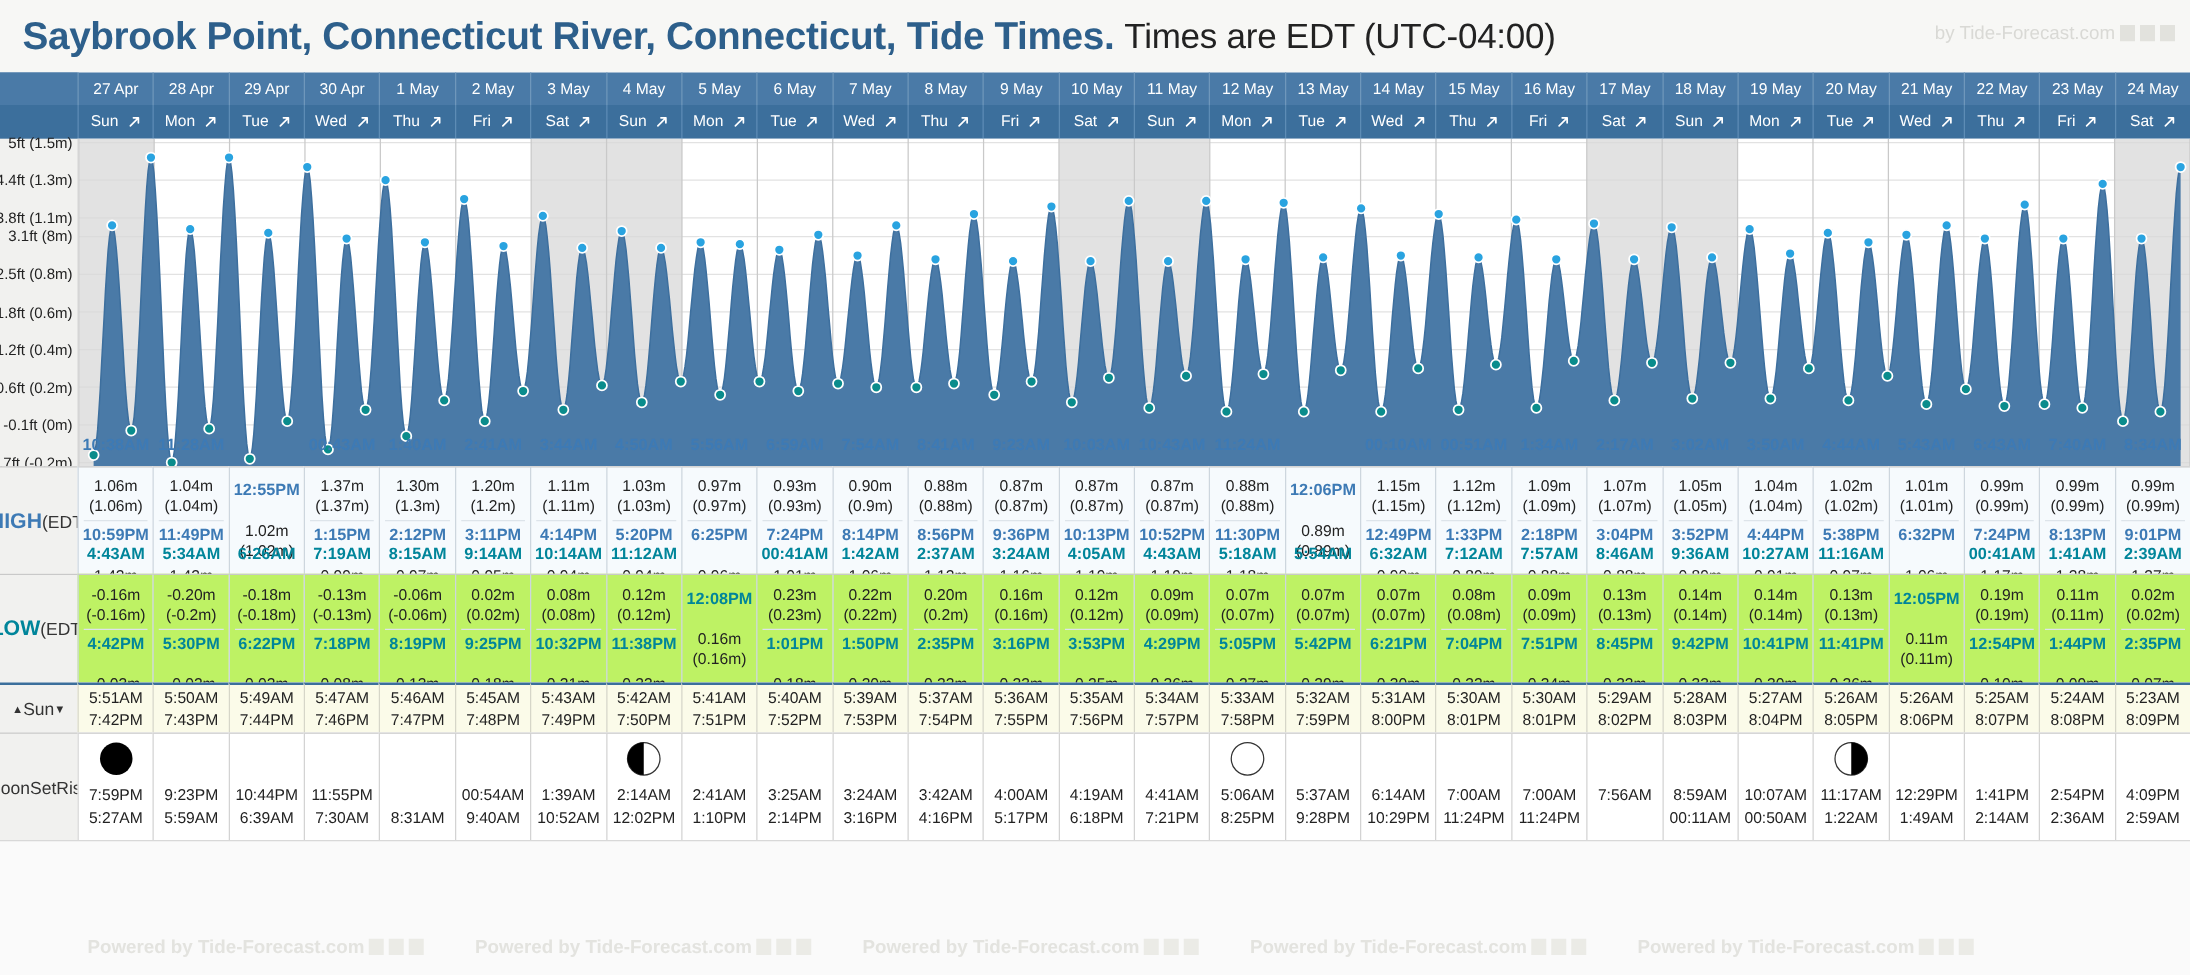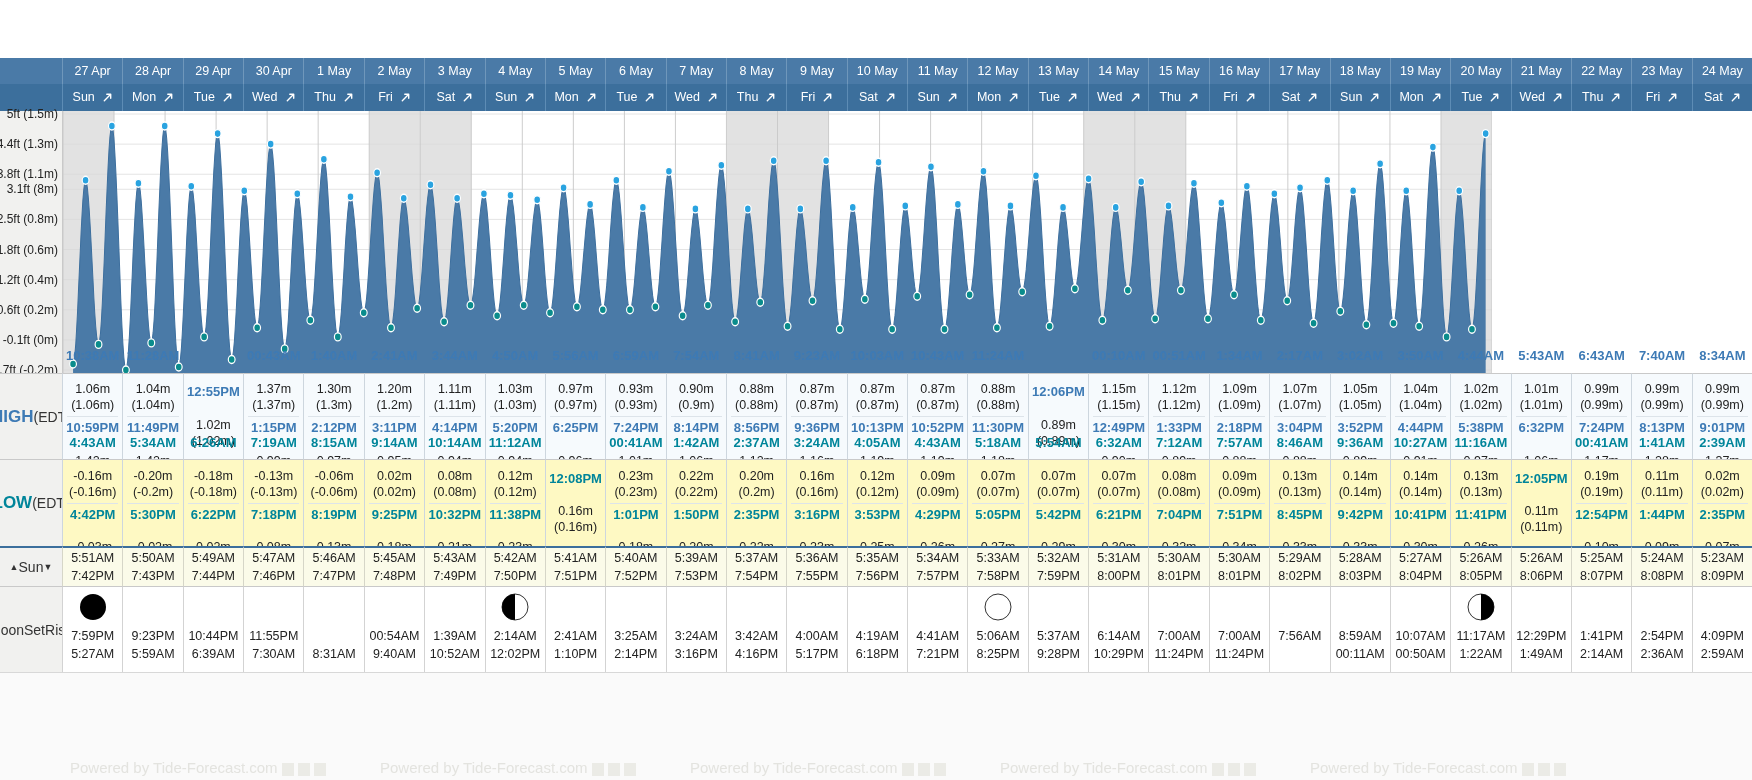--- a/index.html
+++ b/index.html
@@ -55,21 +55,21 @@
   .dayrow .lbl { background:#3c6f9c; }
   .dayrow .cell {
     color:#fff; font-size:12.5px; line-height:27px;
     border-left:1px solid #5d8cb5;
     display:flex; align-items:center; justify-content:center; gap:7px;
   }
   .arrow-ne { display:inline-block; width:11px; height:11px; position:relative; }
   .arrow-ne svg { display:block; }
 
   
-  .chartrow { left:0; top:111px; width:1492px; height:262px; }
+  .chartrow { left:0; top:111px; width:1752px; height:262px; }
   .chart-axis {
     width:62px; flex:0 0 62px; background:#f1f1ef; position:relative;
   }
   .ytick {
     position:absolute; right:4px; font-size:12px; color:#222;
     transform: translateY(-50%); white-space:nowrap;
   }
   .chart-area {
     flex:1 1 auto; position:relative; background:#ffffff; overflow:hidden;
     border-left:1px solid #c9c9c9;
@@ -81,21 +81,21 @@
   .tiderow .lbl { background:#f1f1ef; border-top:1px solid #c9c9c9; }
   .lbl-top { font-size:17px; font-weight:bold; }
   .lbl-bot { font-size:14px; color:#333; }
   .high .lbl-top { color:#3d7ab5; }
   .low .lbl-top  { color:#00859a; }
   .tiderow .cell {
     border-left:1px solid #cdd6de; border-top:1px solid #c9c9c9;
     background:#f6fafd;
     display:flex; flex-direction:column; justify-content:center;
   }
-  .low .cell { background:#fef9c3;justify-content:center; }
+  .low .cell { background:#bef264;justify-content:center; }
   .evt {
     text-align:center; font-size:12.5px; color:#222; line-height:1.28;
     padding:1px 0;
   }
   .evt .t { font-weight:bold; font-size:13px; display:block; }
   .high .evt .t { color:#3d7ab5; }
   .low .evt .t  { color:#00859a; }
   .evt-sep { border-top:1px solid #dde4ea; margin:2px 4px; }
 
   
@@ -125,38 +125,48 @@
   }
   .moon-icon-slot { height:40px; display:flex; align-items:center; justify-content:center; }
   .moon-times { line-height:1.45; text-align:center; }
 
   
   .footer {
     position:absolute; left:0; top:672px; width:1752px; height:108px;
     background:#fafafa; border-top:1px solid #d8d8d8; overflow:hidden;
   }
   .fwm {
-    position:absolute; bottom:4px; font-size:15px; color:#e3e3df;
-    white-space:nowrap; display:flex; align-items:flex-end; gap:4px;
+    position:absolute; bottom:14px; font-size:15px; color:#e3e3df;
+    white-space:nowrap; display:flex; align-items:center; gap:4px;font-weight:bold;
   }
   .fwm .wm-box { background:#ebebe6; }
 
   
   .scroll-arrow {
     position:absolute; right:4px; top:352px;
     width:30px; height:30px; border-radius:50%;
     background:rgba(140,140,140,0.55);
     display:flex; align-items:center; justify-content:center;
   }
 </style>
 </head>
 <body>
 
 <div id="root">
 
+  <div class="titlebar">
+    <span class="title-main">Saybrook Point, Connecticut River, Connecticut, Tide Times.</span>
+    <span class="title-sub">Times are EDT (UTC-04:00)</span>
+    <div class="title-watermark">
+      <span>by Tide-Forecast.com</span>
+      <span class="wm-box"></span>
+      <span class="wm-box"></span>
+      <span class="wm-box"></span>
+    </div>
+  </div>
 
   <div class="row daterow">
     <div class="lbl"></div>
     <div class="cols" id="date-cols">
         <div class="cell">27 Apr</div>
         <div class="cell">28 Apr</div>
         <div class="cell">29 Apr</div>
         <div class="cell">30 Apr</div>
         <div class="cell">1 May</div>
         <div class="cell">2 May</div>

